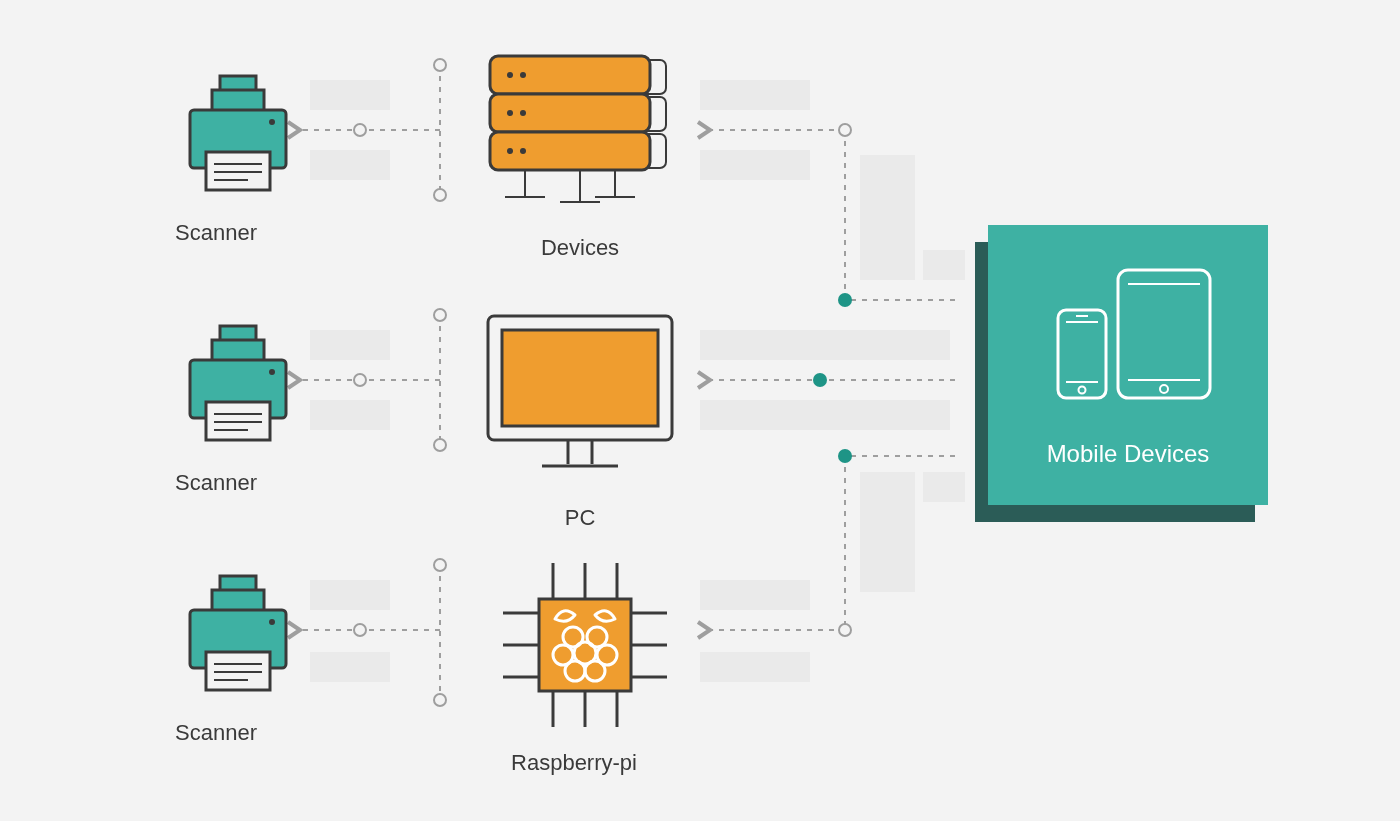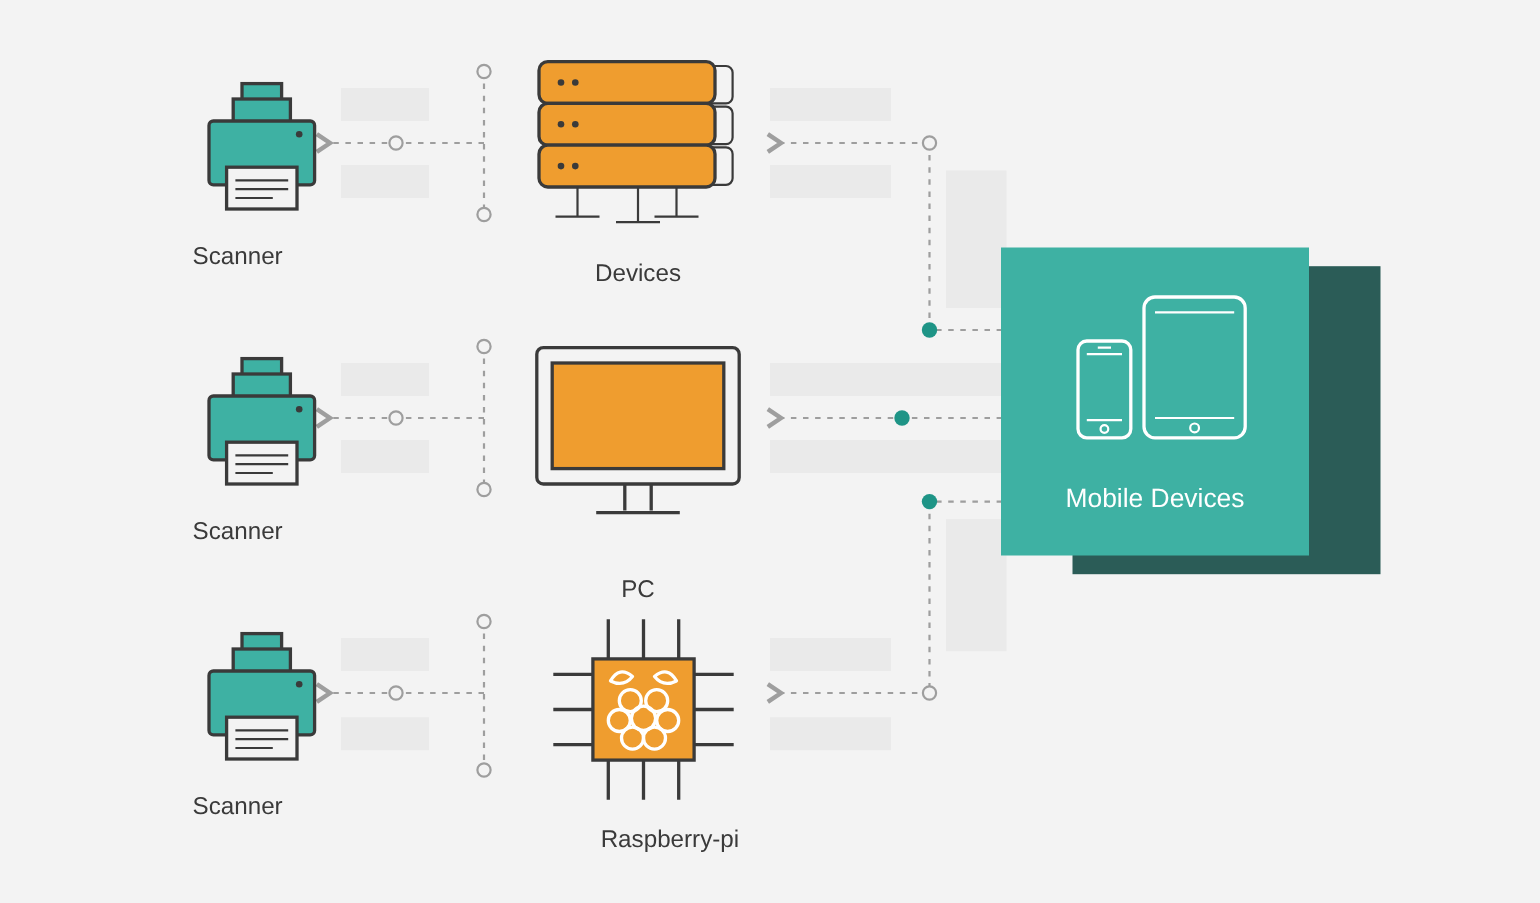--- a/index.html
+++ b/index.html
@@ -191,21 +191,21 @@
 </svg>
 <div class="node-label" style="left:480px;top:235px">Devices</div>
 
 <svg class="icon" style="left:480px;top:308px" width="200" height="170" viewBox="0 0 200 170">
   <rect x="8" y="8" width="184" height="124" rx="6" fill="#f3f3f3" stroke="#3a3a3a" stroke-width="3"></rect>
   <rect x="22" y="22" width="156" height="96" fill="#ef9d2f" stroke="#3a3a3a" stroke-width="3"></rect>
   <line x1="88" y1="132" x2="88" y2="156" stroke="#3a3a3a" stroke-width="3"></line>
   <line x1="112" y1="132" x2="112" y2="156" stroke="#3a3a3a" stroke-width="3"></line>
   <line x1="62" y1="158" x2="138" y2="158" stroke="#3a3a3a" stroke-width="3"></line>
 </svg>
-<div class="node-label" style="left:480px;top:523px">PC</div>
+<div class="node-label" style="left:480px;top:505px">PC</div>
 
 <svg class="icon" style="left:495px;top:555px" width="180" height="180" viewBox="0 0 180 180">
 
   <g stroke="#3a3a3a" stroke-width="3">
     <line x1="58" y1="8" x2="58" y2="44"></line>
       <line x1="90" y1="8" x2="90" y2="44"></line>
       <line x1="122" y1="8" x2="122" y2="44"></line>
     <line x1="58" y1="136" x2="58" y2="172"></line>
       <line x1="90" y1="136" x2="90" y2="172"></line>
       <line x1="122" y1="136" x2="122" y2="172"></line>
@@ -223,24 +223,24 @@
     <path d="M100,60 q12,-10 20,4 q-12,6 -20,-4z"></path>
     <circle cx="78" cy="82" r="10"></circle>
       <circle cx="102" cy="82" r="10"></circle>
     <circle cx="68" cy="100" r="10"></circle>
       <circle cx="112" cy="100" r="10"></circle>
     <circle cx="90" cy="98" r="11"></circle>
     <circle cx="80" cy="116" r="10"></circle>
       <circle cx="100" cy="116" r="10"></circle>
   </g>
 </svg>
-<div class="node-label" style="left:509px;top:750px">Raspberry-pi</div>
+<div class="node-label" style="left:474px;top:750px">Raspberry-pi</div>
 
 <div class="mobile-card-shadow" style="left:975px;top:242px"></div>
-<div class="mobile-card" style="left:910px;top:225px">
+<div class="mobile-card" style="left:988px;top:225px">
   <svg width="180" height="150" viewBox="0 0 180 150">
 
     <rect x="80" y="8" width="92" height="128" rx="10" fill="none" stroke="#fff" stroke-width="3"></rect>
     <line x1="90" y1="22" x2="162" y2="22" stroke="#fff" stroke-width="2"></line>
     <line x1="90" y1="118" x2="162" y2="118" stroke="#fff" stroke-width="2"></line>
     <circle cx="126" cy="127" r="4" fill="none" stroke="#fff" stroke-width="2"></circle>
 
     <rect x="20" y="48" width="48" height="88" rx="8" fill="none" stroke="#fff" stroke-width="3"></rect>
     <line x1="28" y1="60" x2="60" y2="60" stroke="#fff" stroke-width="2"></line>
     <line x1="28" y1="120" x2="60" y2="120" stroke="#fff" stroke-width="2"></line>

